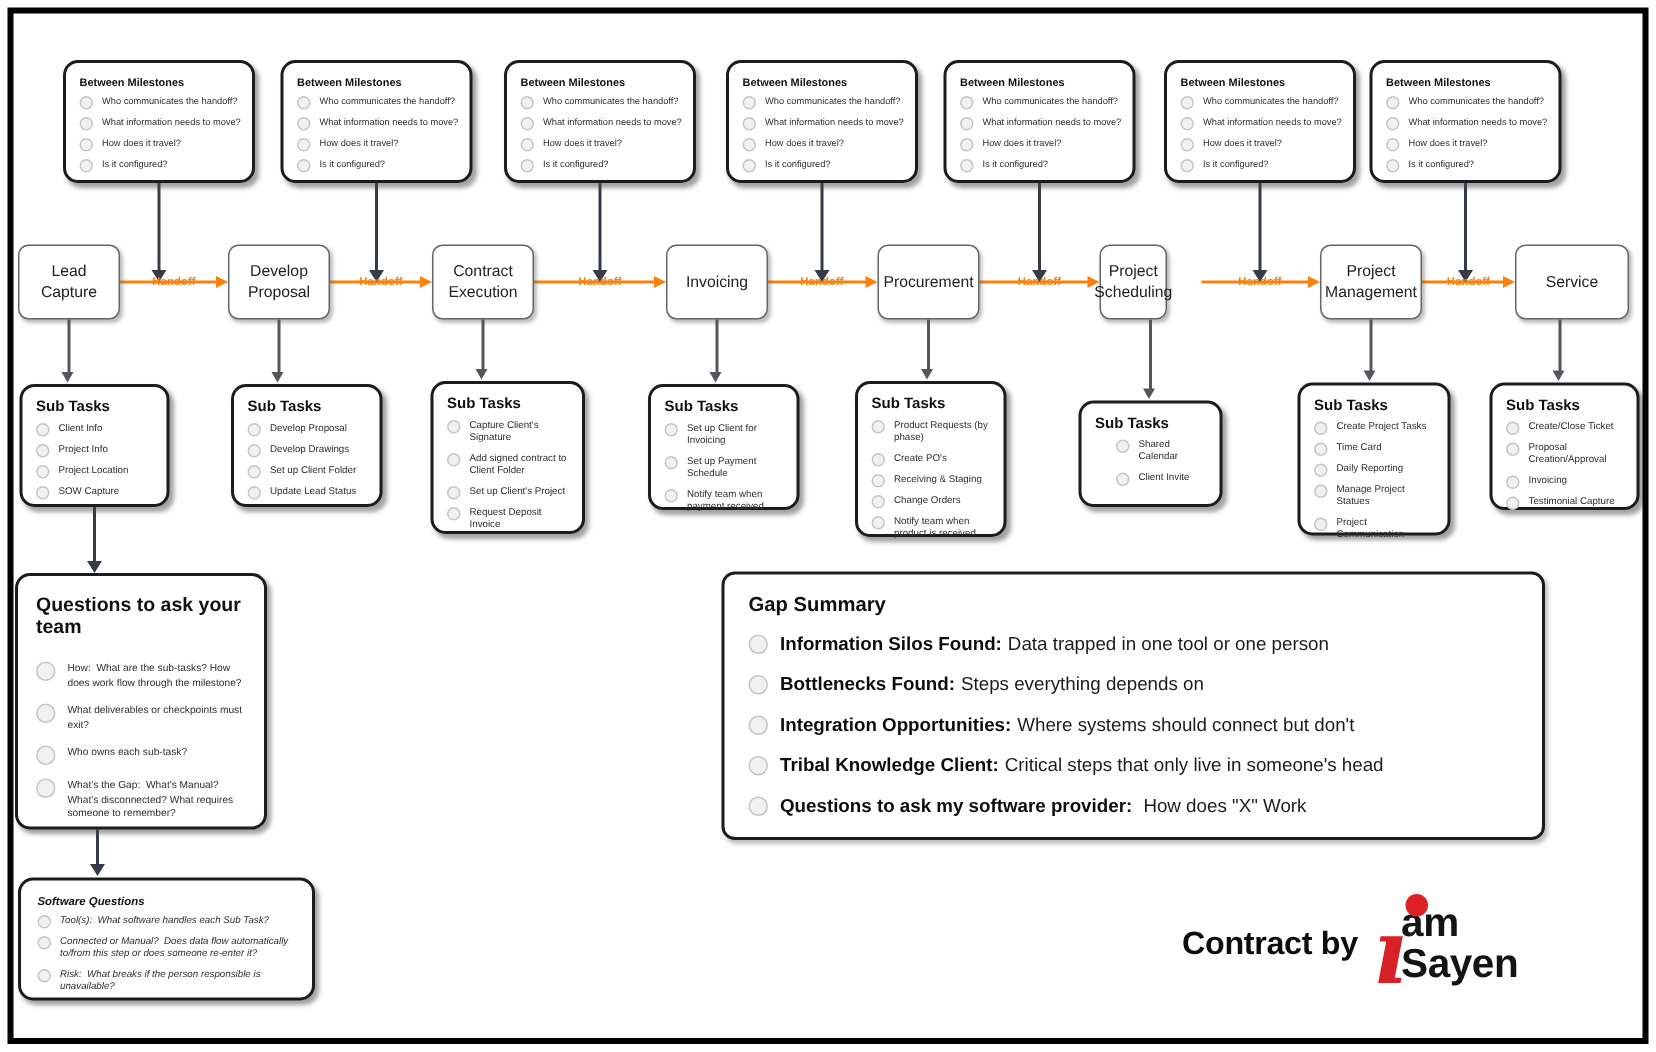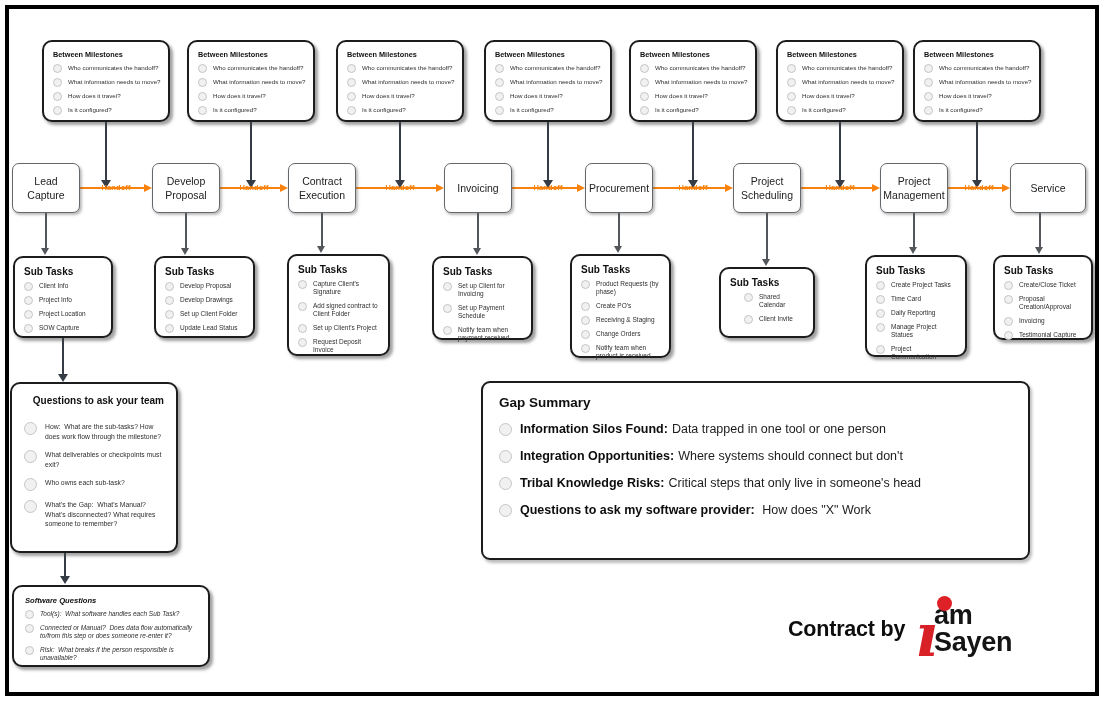--- a/index.html
+++ b/index.html
@@ -35,21 +35,21 @@
   .ah-down{position:absolute;width:0;height:0;border-left:5px solid transparent;
            border-right:5px solid transparent;border-top:8px solid #353c46;z-index:3;}
   .ah-down.gray2{border-top-color:#53575c;border-left-width:4px;border-right-width:4px;border-top-width:7px;}
   .ah-right{position:absolute;width:0;height:0;border-top:4.5px solid transparent;
             border-bottom:4.5px solid transparent;border-left:8px solid #f8820d;z-index:3;}
   .hlabel{position:absolute;transform:translate(-50%,-55%);font-size:7.5px;font-weight:bold;
           color:#f8820d;z-index:4;letter-spacing:.1px;}
 
   
   .qbox{padding:11px 12px 8px 12px;}
-  .qbox .card-title{font-size:10px;margin-bottom:16px;text-align:right;}
+  .qbox .card-title{font-size:13px;margin-bottom:16px;}
   .qbox .item{margin-top:9px;}
   .qbox .itxt{font-size:6.8px;line-height:1.4;}
   .sbox{padding:9px 11px 6px 11px;}
   .sbox .card-title{font-size:7.6px;margin-bottom:2px;}
   .sbox .item{margin-top:5px;}
 
   
   .gap{padding:12px 16px;border-width:2px;border-radius:9px;box-shadow:2px 2.5px 3px rgba(90,90,90,.4);}
   .gap .card-title{font-size:13.5px;margin-bottom:4px;}
   .gap .item{margin-top:11.5px;align-items:center;text-align:center;}
@@ -251,21 +251,21 @@
     </div>
   <div class="ms" style="left:288px;top:163px;width:68px;">
       <span>Contract Execution</span>
     </div>
   <div class="ms" style="left:444px;top:163px;width:68px;">
       <span>Invoicing</span>
     </div>
   <div class="ms" style="left:585px;top:163px;width:68px;">
       <span>Procurement</span>
     </div>
-  <div class="ms" style="left:733px;top:163px;width:68px;">
+  <div class="ms" style="left:733px;top:163px;width:45px;">
       <span>Project Scheduling</span>
     </div>
   <div class="ms" style="left:880px;top:163px;width:68px;">
       <span>Project Management</span>
     </div>
   <div class="ms" style="left:1010px;top:163px;width:76px;">
       <span>Service</span>
     </div>
 
   <div class="hline orange" style="left:80px;top:187px;width:65px;"></div>
@@ -537,25 +537,29 @@
   <div class="card gap" style="left:481px;top:381px;width:549px;height:179px;">
     <div class="card-title">Gap Summary</div>
     <div>
 
     <div class="item">
           <span class="circ lg"></span>
           <span class="itxt"><span class="b">Information Silos Found:</span><span class="rest">Data trapped in one tool or one person</span></span>
         </div>
         <div class="item">
           <span class="circ lg"></span>
+          <span class="itxt"><span class="b">Bottlenecks Found:</span><span class="rest">Steps everything depends on</span></span>
+        </div>
+        <div class="item">
+          <span class="circ lg"></span>
           <span class="itxt"><span class="b">Integration Opportunities:</span><span class="rest">Where systems should connect but don't</span></span>
         </div>
         <div class="item">
           <span class="circ lg"></span>
-          <span class="itxt"><span class="b">Tribal Knowledge Risks:</span><span class="rest">Critical steps that only live in someone's head</span></span>
+          <span class="itxt"><span class="b">Tribal Knowledge Client:</span><span class="rest">Critical steps that only live in someone's head</span></span>
         </div>
         <div class="item">
           <span class="circ lg"></span>
           <span class="itxt"><span class="b">Questions to ask my software provider:</span><span class="rest"> How does "X" Work</span></span>
         </div>
       </div>
   </div>
 
   <div class="brand">
     <span class="pwd">Contract by</span>

